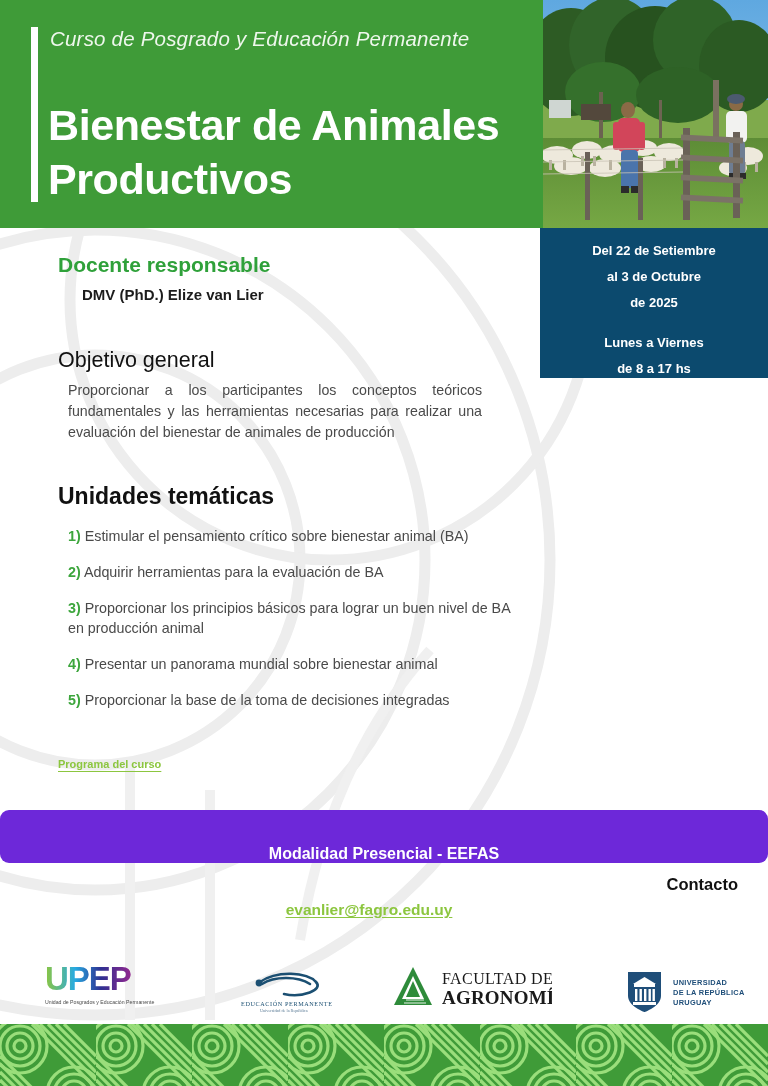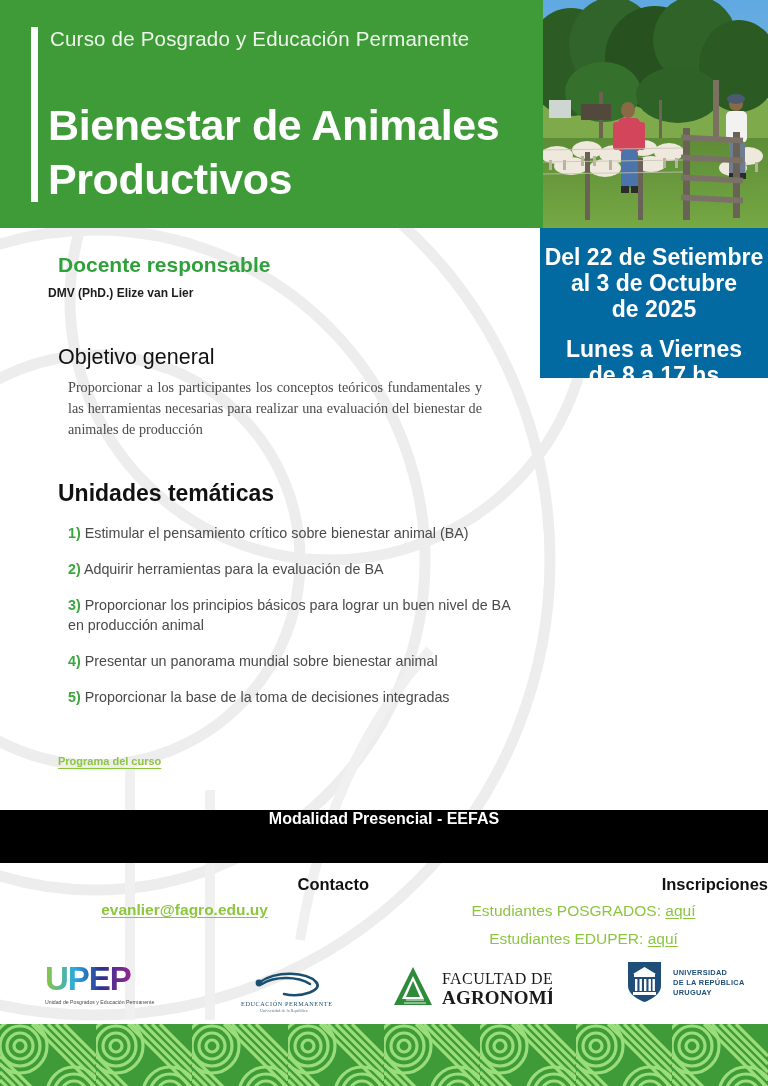--- a/index.html
+++ b/index.html
@@ -44,20 +44,21 @@
   }
   .header-kicker {
     position: absolute;
     left: 50px; top: 27px;
     width: 470px;
     color: #eef7ec;
     font-size: 20.5px;
     font-weight: 400;
     letter-spacing: 0.2px;
     z-index: 3;
+    font-style: italic;
   }
   .header-title {
     position: absolute;
     left: 48px; top: 98px;
     width: 500px;
     color: #ffffff;
     font-size: 43px;
     line-height: 54px;
     font-weight: 700;
     letter-spacing: -0.4px;
@@ -74,64 +75,63 @@
     border-left: 3px solid #3F9B38;
     box-sizing: border-box;
   }
   .photo svg { display: block; }
 
   
   .date-block {
     position: absolute;
     left: 540px; top: 228px;
     width: 228px; height: 150px;
-    background: #0369a1;
+    background: #0c4a6e;
     z-index: 2;
     color: #ffffff;
     text-align: center;
     font-weight: 700;
-    font-size: 23px;
+    font-size: 13px;
     line-height: 26px;
-    padding-top: 16px;
+    padding-top: 10px;
     box-sizing: border-box;
   }
   .date-block .gap { height: 14px; }
 
   
   .content {
     position: absolute;
     left: 0; top: 228px;
     width: 540px;
     z-index: 3;
   }
   .sec-head-green {
     color: #2FA13A;
     font-size: 21px;
     font-weight: 700;
     margin: 25px 0 0 58px;
   }
   .teacher {
     color: #1c1c1c;
-    font-size: 12px;
-    font-weight: 700;
-    margin: 9px 0 0 48px;
+    font-size: 15px;
+    font-weight: 700;
+    margin: 9px 0 0 82px;
   }
   .sec-head-dark {
     color: #111111;
     font-size: 21.5px;
     font-weight: 400;
     margin: 45px 2px 0 58px;
   }
   .objective {
     color: #4a4a4a;
     font-size: 14.2px;
     line-height: 21px;
     text-align: justify;
     margin: 7px 58px 0 68px;
-    font-family: Liberation Serif, serif;
   }
   .units-head {
     color: #111111;
     font-size: 23px;
     font-weight: 700;
     margin: 40px 0 0 58px;
   }
   .unit-item {
     color: #4a4a4a;
     font-size: 14.3px;
@@ -150,28 +150,29 @@
     text-decoration: underline;
     text-underline-offset: 3px;
     margin: 48px 0 0 58px;
   }
 
   
   .modality-band {
     position: absolute;
     left: 0; top: 810px;
     width: 768px; height: 53px;
-    background: #000000;
+    background: #6d28d9;
     z-index: 3;
     color: #ffffff;
     font-size: 16px;
     font-weight: 700;
     display: flex;
-    align-items: flex-start;
+    align-items: flex-end;
     justify-content: center;
+    border-radius: 9px;
   }
 
   
   .footer-cols {
     position: absolute;
     left: 0; top: 875px;
     width: 768px;
     z-index: 3;
     display: flex;
   }
@@ -392,29 +393,20 @@
 
   <div class="modality-band">
     <span>Modalidad Presencial - EEFAS</span>
   </div>
 
   <div class="footer-cols">
     <div class="foot-col left">
       <div class="foot-head">Contacto</div>
       <a class="foot-link" href="#">evanlier@fagro.edu.uy</a>
     </div>
-    <div class="foot-col">
-      <div class="foot-head">Inscripciones</div>
-      <div class="insc-line">
-        <span>Estudiantes POSGRADOS: </span><a class="aqui" href="#" style="color:#8CC63F">aquí</a>
-      </div>
-      <div class="insc-line">
-        <span>Estudiantes EDUPER: </span><a class="aqui" href="#" style="color:#8CC63F">aquí</a>
-      </div>
-    </div>
   </div>
 
   <div class="logos">
 
     <div class="logo" style="left:45px;">
       <svg width="110" height="52" viewBox="0 0 110 52" xmlns="http://www.w3.org/2000/svg">
         <defs>
           <linearGradient id="upepg" x1="0" y1="0" x2="1" y2="0">
             <stop offset="0%" stop-color="#8DC63F"></stop>
             <stop offset="35%" stop-color="#27AAE1"></stop>
@@ -447,21 +439,21 @@
         <polygon points="21,18 28,34 14,34" fill="#2E8B3A"></polygon>
         <g stroke="#ffffff" stroke-width="0.9">
           <line x1="14" y1="37" x2="32" y2="37"></line>
           <line x1="12" y1="40" x2="34" y2="40"></line>
         </g>
         <text x="50" y="21" font-family="'Liberation Serif',serif" font-size="16" fill="#1a1a1a" letter-spacing="0.4">FACULTAD DE</text>
         <text x="50" y="41" font-family="'Liberation Serif',serif" font-size="19" font-weight="700" fill="#1a1a1a" letter-spacing="0.2">AGRONOMÍA</text>
       </svg>
     </div>
 
-    <div class="logo" style="left:625px; top:0;">
+    <div class="logo" style="left:625px; top:10px;">
       <svg width="130" height="48" viewBox="0 0 130 48" xmlns="http://www.w3.org/2000/svg">
         <path d="M3 2 H36 V26 C36 36, 20 42, 19.5 42 C19 42, 3 36, 3 26 Z" fill="#1F4E79"></path>
         <rect x="9" y="14" width="21" height="3" fill="#ffffff"></rect>
         <polygon points="19.5,7 31,14 8,14" fill="#ffffff"></polygon>
         <g fill="#ffffff">
           <rect x="10" y="19" width="2.4" height="12"></rect>
           <rect x="14.5" y="19" width="2.4" height="12"></rect>
           <rect x="19" y="19" width="2.4" height="12"></rect>
           <rect x="23.5" y="19" width="2.4" height="12"></rect>
           <rect x="27.5" y="19" width="2.4" height="12"></rect>

